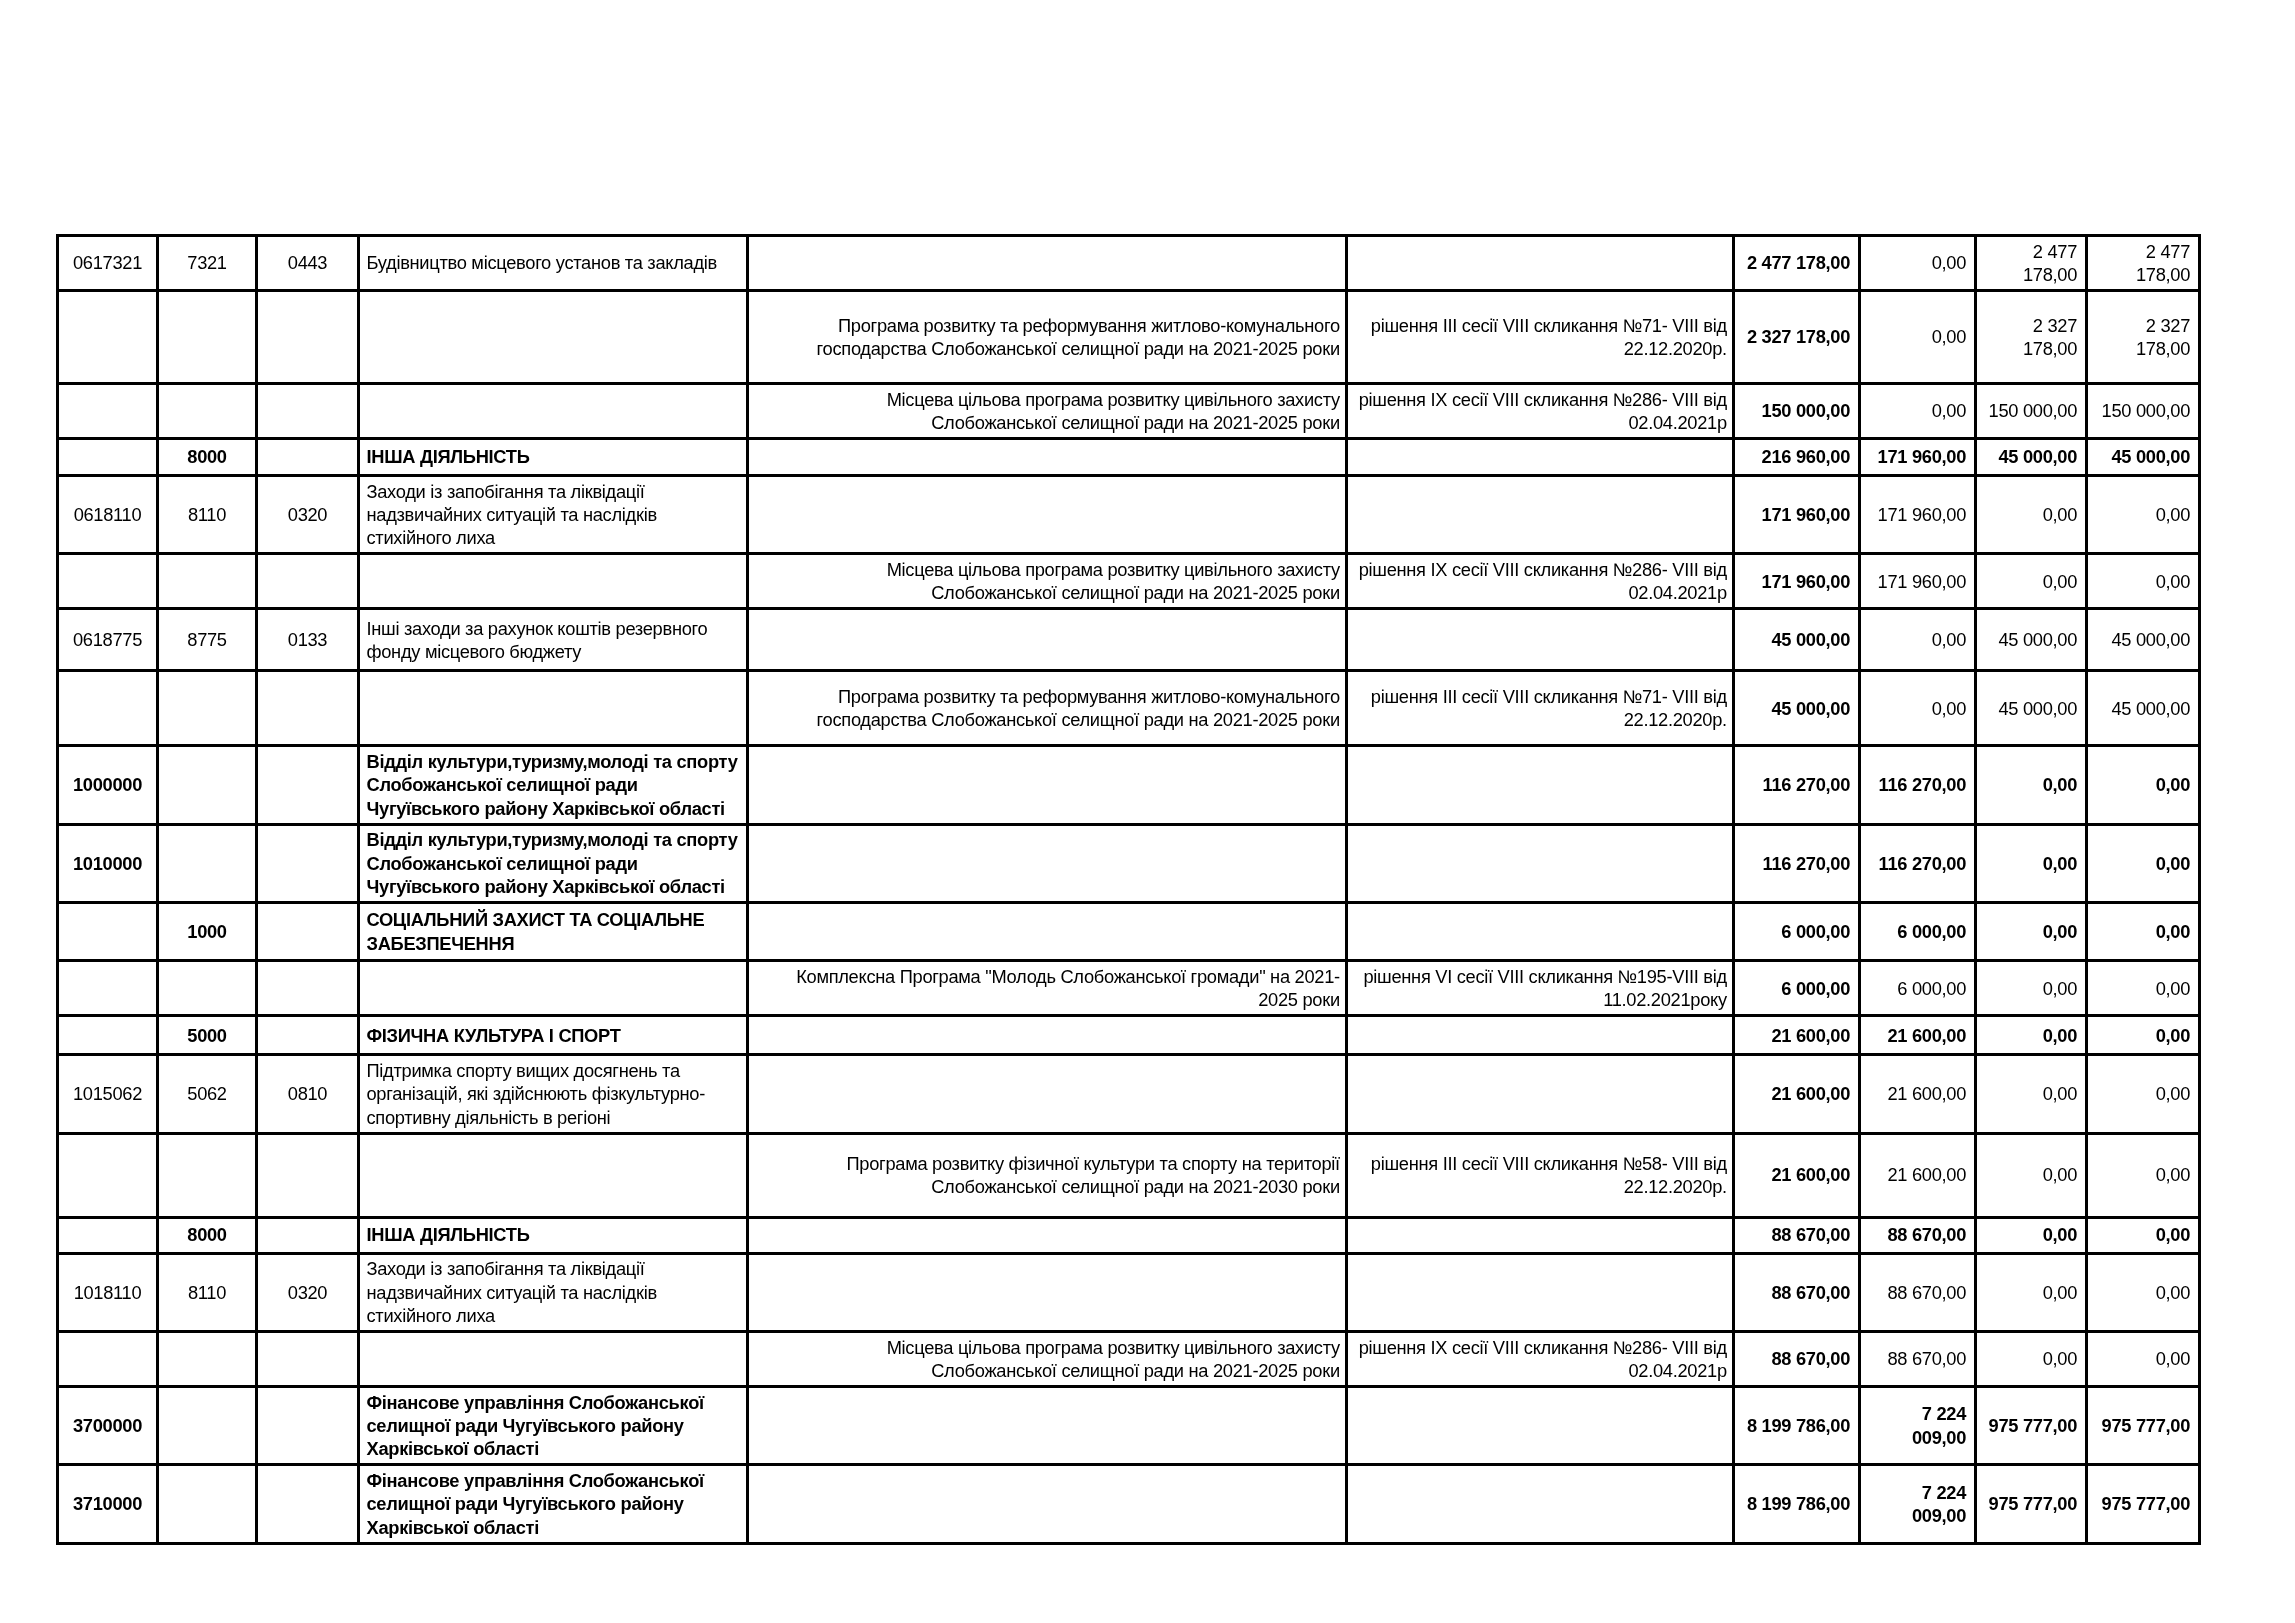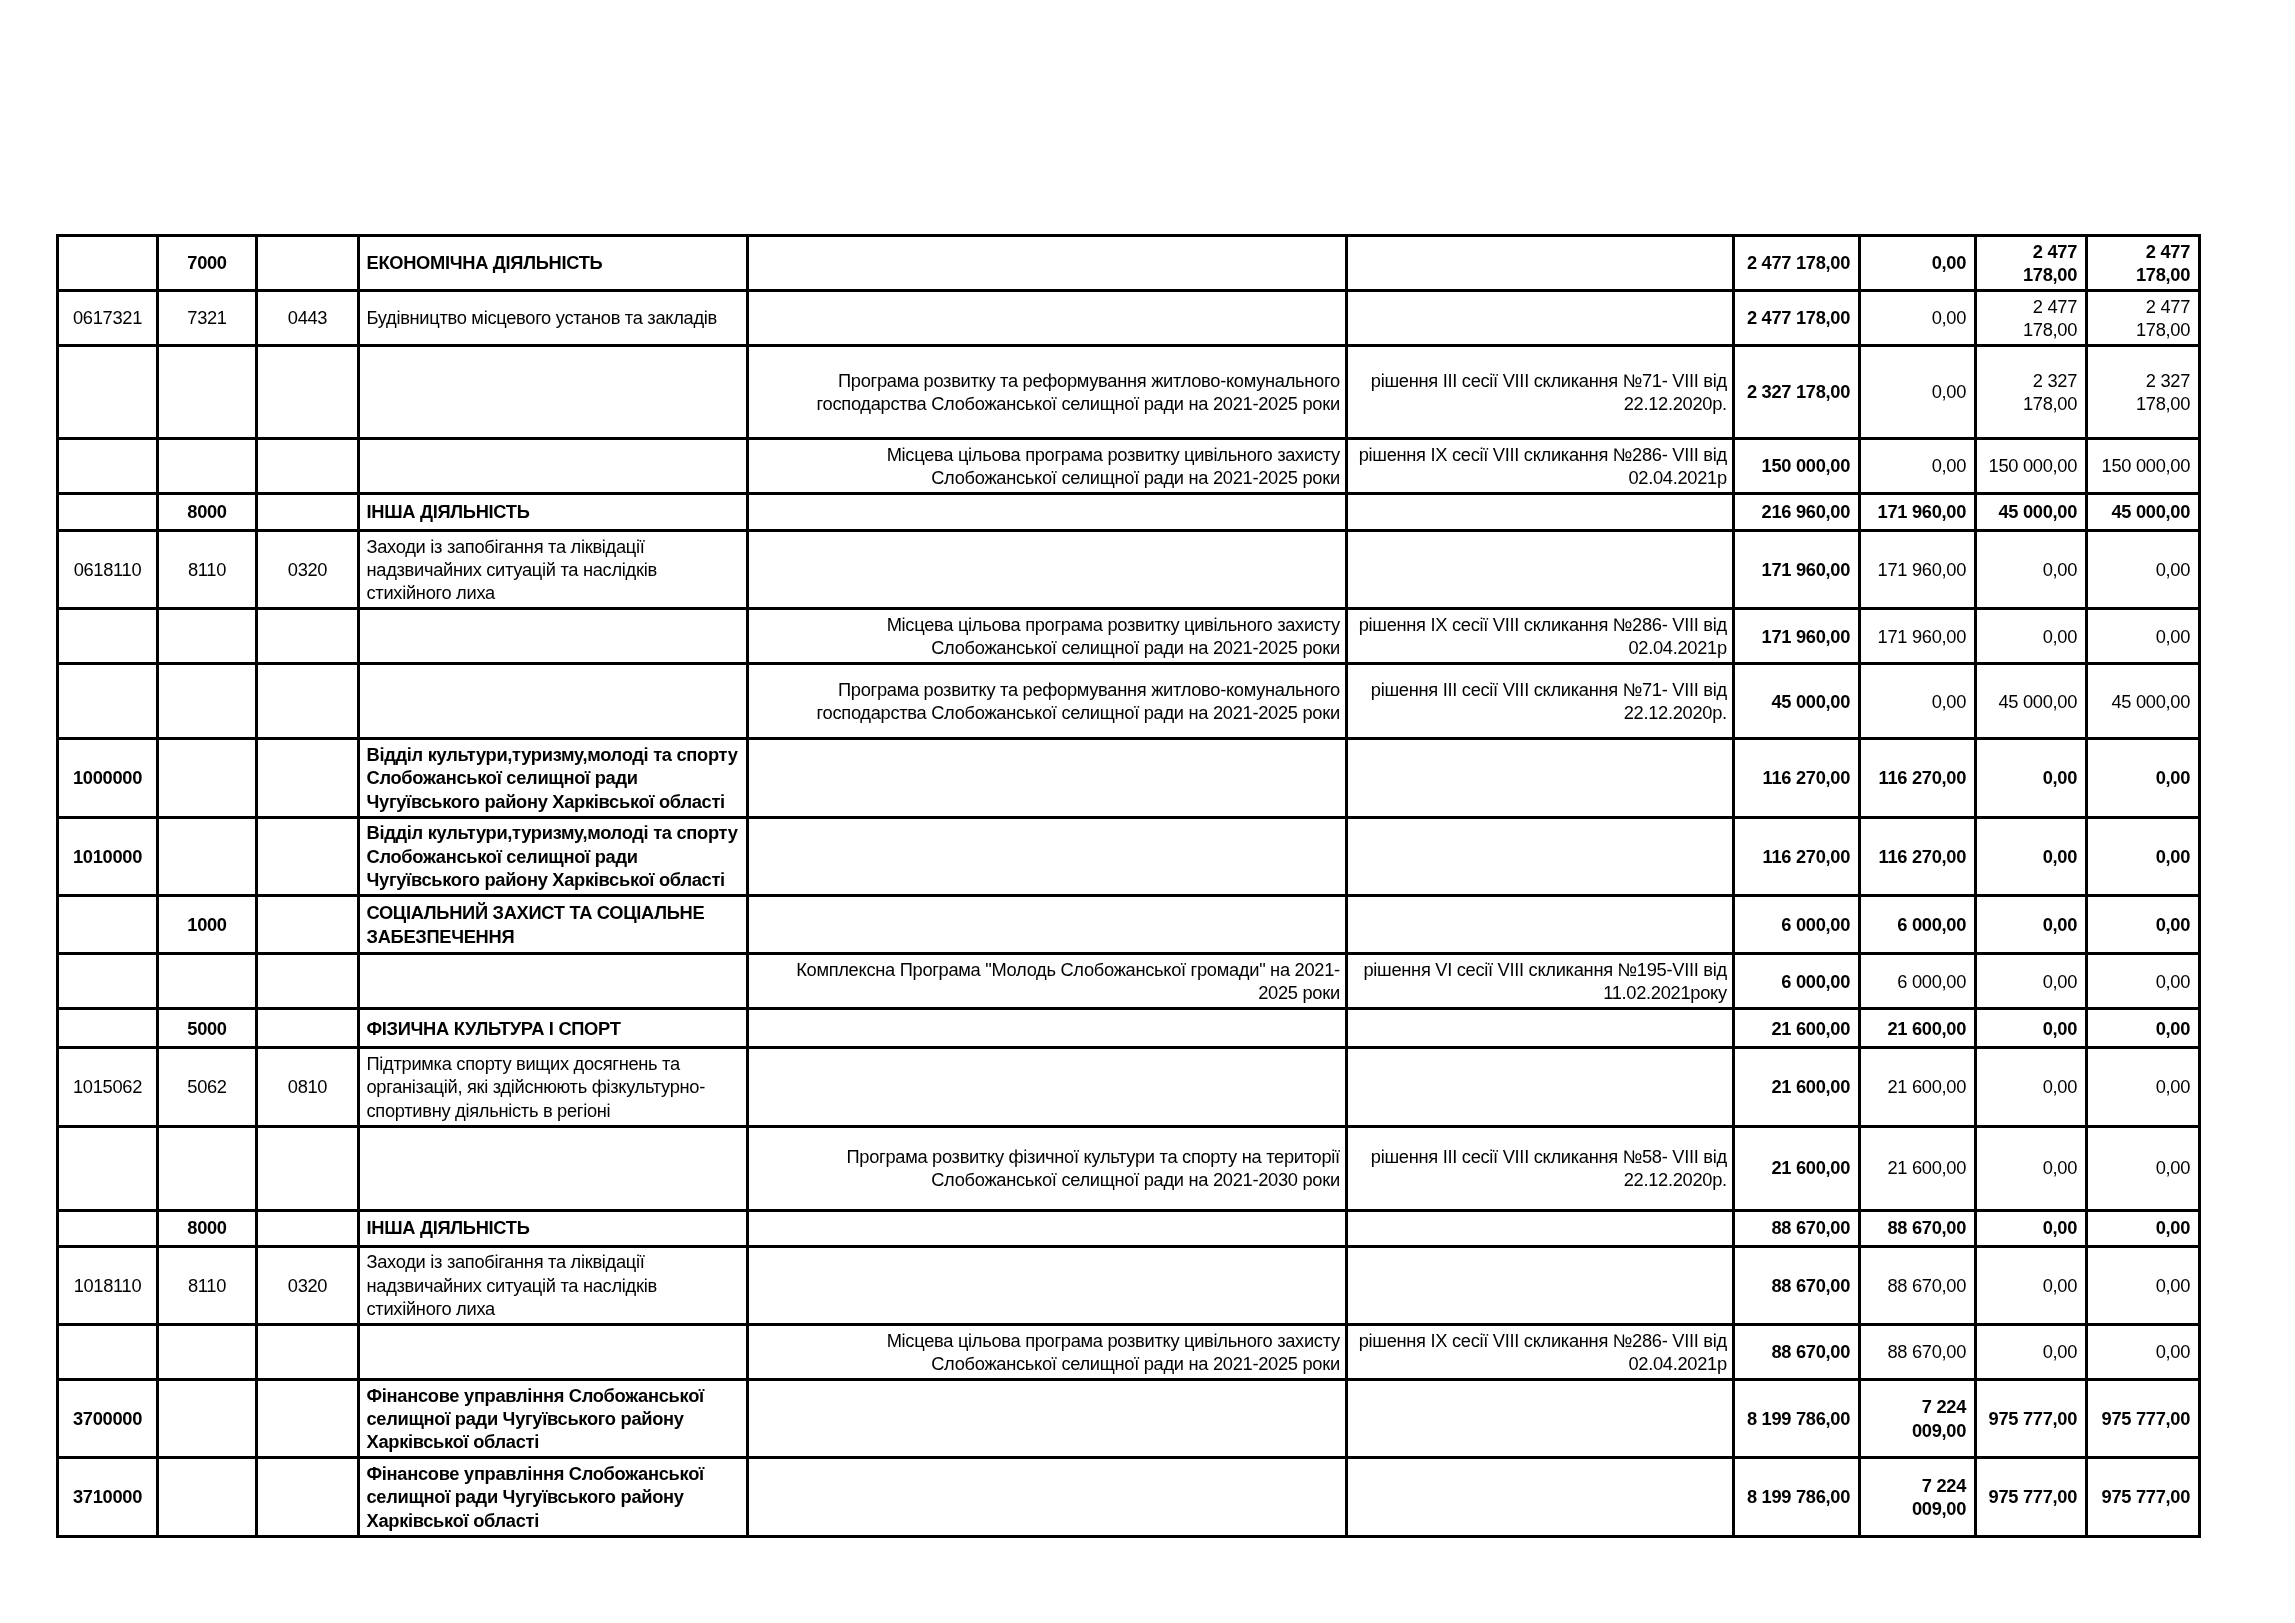--- a/index.html
+++ b/index.html
@@ -77,32 +77,20 @@
         <col class="c-code3">
       <col class="c-name">
         <col class="c-prog">
         <col class="c-decis">
       <col class="c-am1">
         <col class="c-am2">
         <col class="c-am3">
         <col class="c-am4">
     </colgroup>
     <tbody id="budget-body">
-        <tr class="section" style="height: 43px;">
-          <td class="code"></td>
-          <td class="code">7000</td>
-          <td class="code"></td>
-          <td class="name">ЕКОНОМІЧНА ДІЯЛЬНІСТЬ</td>
-          <td class="program"></td>
-          <td class="decision"></td>
-          <td class="amount a1">2 477 178,00</td>
-          <td class="amount a2">0,00</td>
-          <td class="amount a3">2 477 178,00</td>
-          <td class="amount a4">2 477 178,00</td>
-        </tr>
         <tr style="height: 43px;">
           <td class="code">0617321</td>
           <td class="code">7321</td>
           <td class="code">0443</td>
           <td class="name">Будівництво місцевого установ та закладів</td>
           <td class="program"></td>
           <td class="decision"></td>
           <td class="amount a1">2 477 178,00</td>
           <td class="amount a2">0,00</td>
           <td class="amount a3">2 477 178,00</td>
@@ -160,20 +148,32 @@
           <td class="code"></td>
           <td class="code"></td>
           <td class="code"></td>
           <td class="name"></td>
           <td class="program">Місцева цільова програма розвитку цивільного захисту Слобожанської селищної ради на 2021-2025 роки</td>
           <td class="decision">рішення IX сесії VIII скликання №286- VIII від 02.04.2021р</td>
           <td class="amount a1">171 960,00</td>
           <td class="amount a2">171 960,00</td>
           <td class="amount a3">0,00</td>
           <td class="amount a4">0,00</td>
+        </tr>
+        <tr style="height: 62px;">
+          <td class="code">0618775</td>
+          <td class="code">8775</td>
+          <td class="code">0133</td>
+          <td class="name">Інші заходи за рахунок коштів резервного фонду місцевого бюджету</td>
+          <td class="program"></td>
+          <td class="decision"></td>
+          <td class="amount a1">45 000,00</td>
+          <td class="amount a2">0,00</td>
+          <td class="amount a3">45 000,00</td>
+          <td class="amount a4">45 000,00</td>
         </tr>
         <tr style="height: 75px;">
           <td class="code"></td>
           <td class="code"></td>
           <td class="code"></td>
           <td class="name"></td>
           <td class="program">Програма розвитку та реформування житлово-комунального господарства Слобожанської селищної ради на 2021-2025 роки</td>
           <td class="decision">рішення III сесії VIII скликання №71- VIII від 22.12.2020р.</td>
           <td class="amount a1">45 000,00</td>
           <td class="amount a2">0,00</td>

